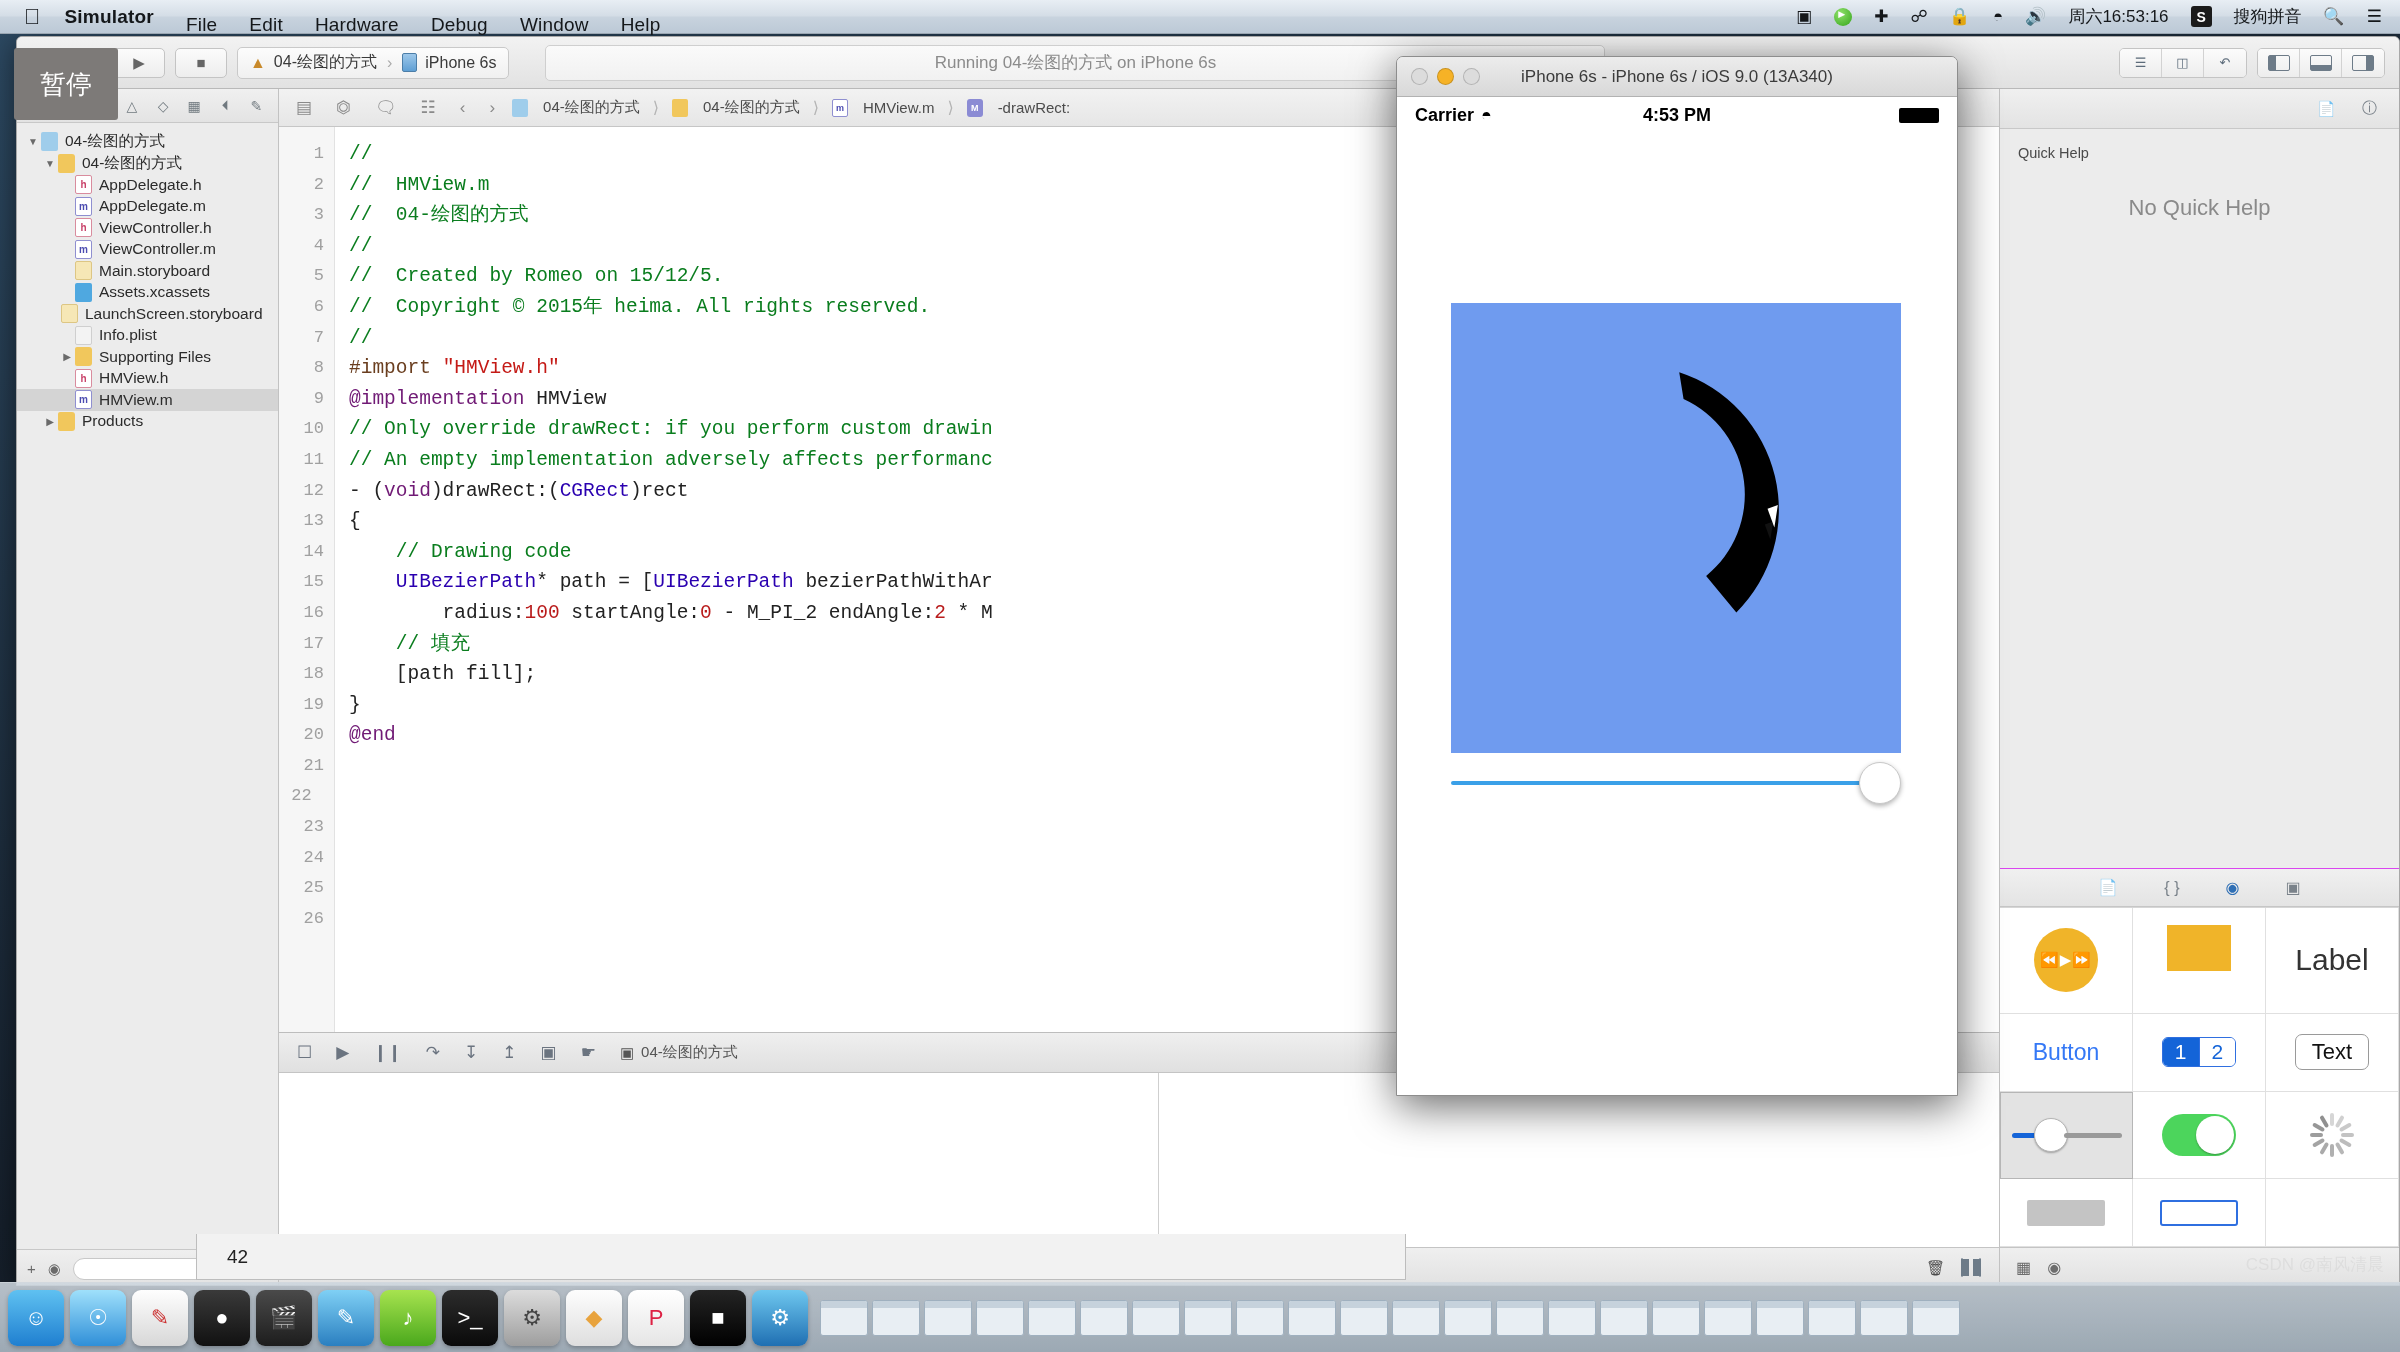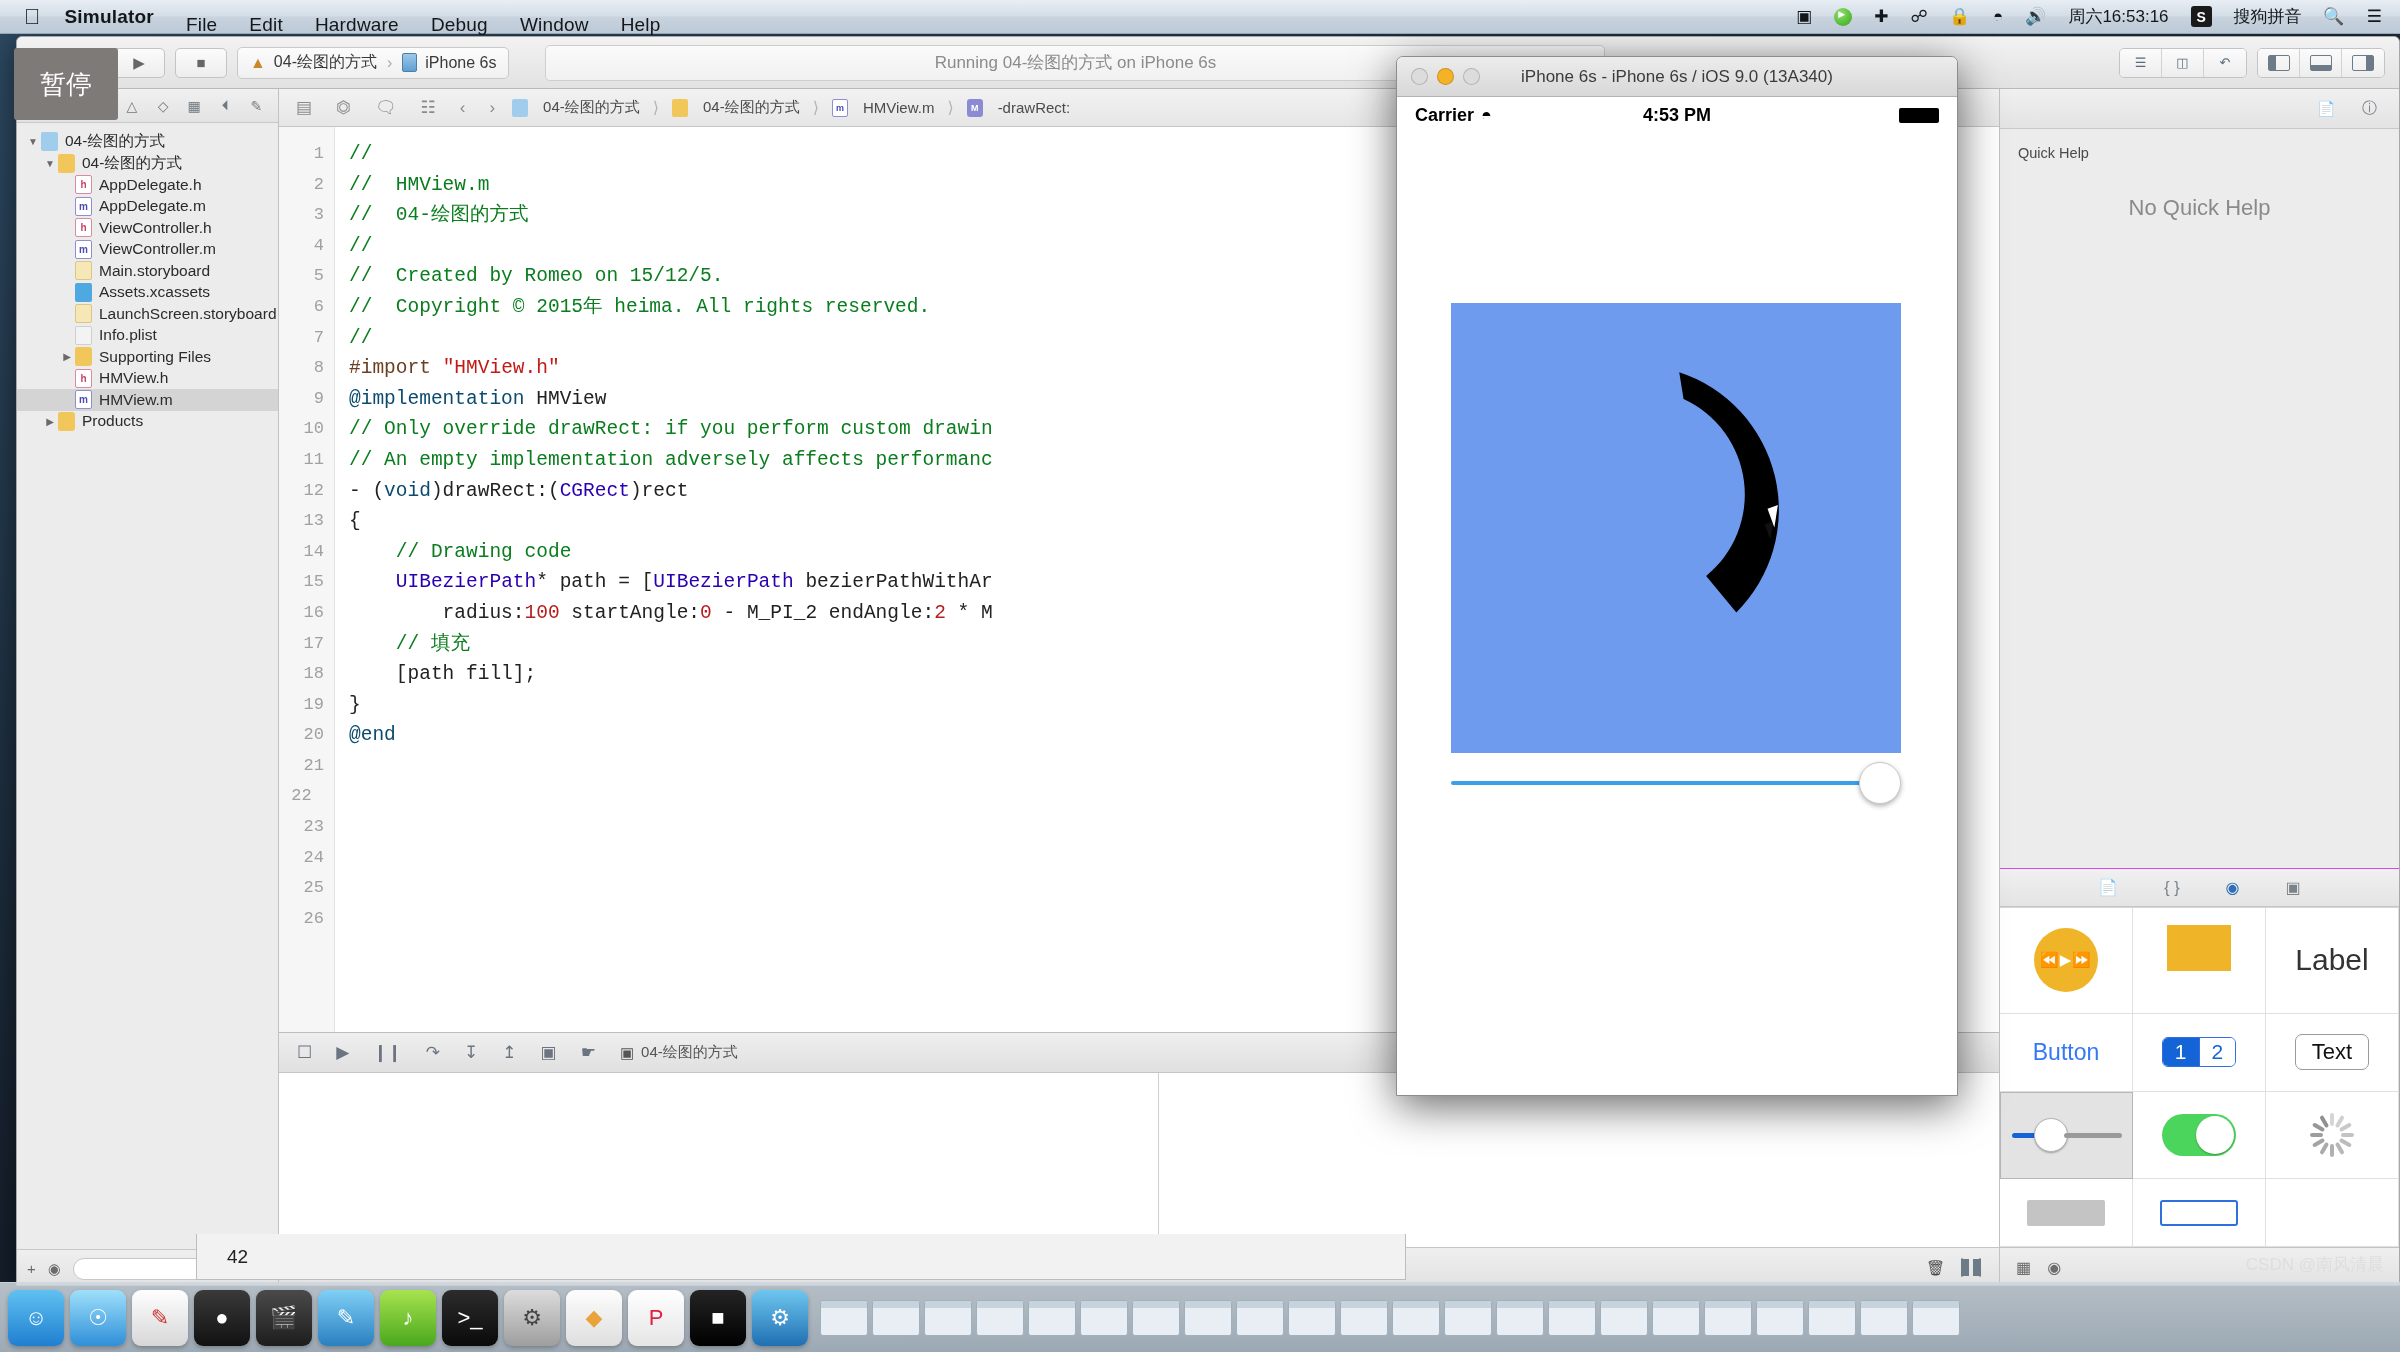--- a/index.html
+++ b/index.html
@@ -109,21 +109,21 @@
   .jb-arrow{color:#8a8a8a;font-size:17px;padding:0 7px}
   .jb-ico{width:16px;height:18px;border-radius:2px;display:inline-flex;align-items:center;justify-content:center;font-size:9px;font-weight:700;color:#fff;margin-right:5px}
   .jb-ico.proj{background:#9fcdeb;color:#2a6a9c}
   .jb-ico.folder{background:#f1c75c}
   .jb-ico.m{background:#fff;border:1px solid #8f8fd0;color:#4b4bb0}
   .jb-ico.meth{background:#8b8bd4;color:#fff;border-radius:3px}
   .code-area{flex:1;display:flex;overflow:hidden;position:relative;background:#fff}
   .gutter{width:56px;background:#f6f6f6;border-right:1px solid #e2e2e2;padding-top:12px;text-align:right;color:#a0a0a0;font-family:"Liberation Mono",monospace;font-size:17px;line-height:30.6px;flex:0 0 56px}
   .code{flex:1;padding:12px 0 0 14px;font-family:"Liberation Mono",monospace;font-size:19.5px;line-height:30.6px;color:#222;white-space:pre;overflow:hidden}
   .cmt{color:#0a7d1e}
-  .kw{color:#0c4a6e}
+  .kw{color:#701a75}
   .pre{color:#6a3e1f}
   .str{color:#c41a16}
   .typ{color:#2a00b0}
   .num{color:#b91c1c}
 
   
   .debugbar{height:40px;background:linear-gradient(to bottom,#efefef,#e0e0e0);border-top:1px solid #bdbdbd;display:flex;align-items:center;gap:24px;padding:0 18px;font-size:15px;color:#6b6b6b}
   .dbg-ico{font-size:17px;color:#6b7480}
   .dbg-label{display:flex;align-items:center;gap:7px;font-size:15px;color:#555}
   .debug-area{height:175px;display:flex;border-top:1px solid #c4c4c4;background:#fff}
@@ -339,21 +339,21 @@
             <div class="row" style="padding-left: 42px;">
               <span class="tw"></span>
               <span class="fico sb"></span>
               <span>Main.storyboard</span>
             </div>
             <div class="row" style="padding-left: 42px;">
               <span class="tw"></span>
               <span class="fico xca"></span>
               <span>Assets.xcassets</span>
             </div>
-            <div class="row" style="padding-left: 42px;">
+            <div class="row" style="padding-left: 28px;">
               <span class="tw"></span>
               <span class="fico sb"></span>
               <span>LaunchScreen.storyboard</span>
             </div>
             <div class="row" style="padding-left: 42px;">
               <span class="tw"></span>
               <span class="fico plist"></span>
               <span>Info.plist</span>
             </div>
             <div class="row" style="padding-left: 42px;">

